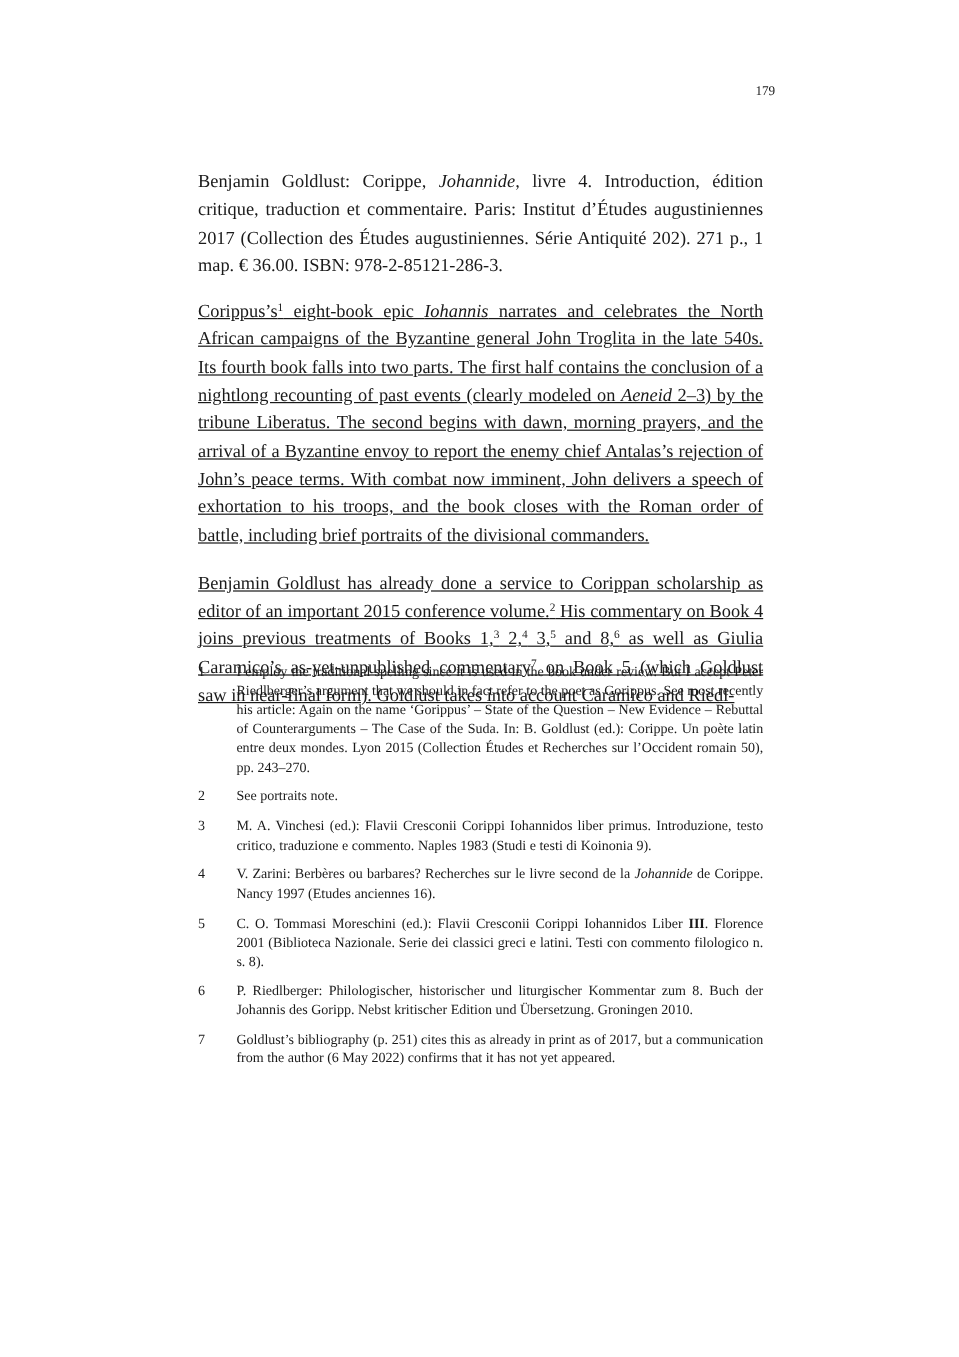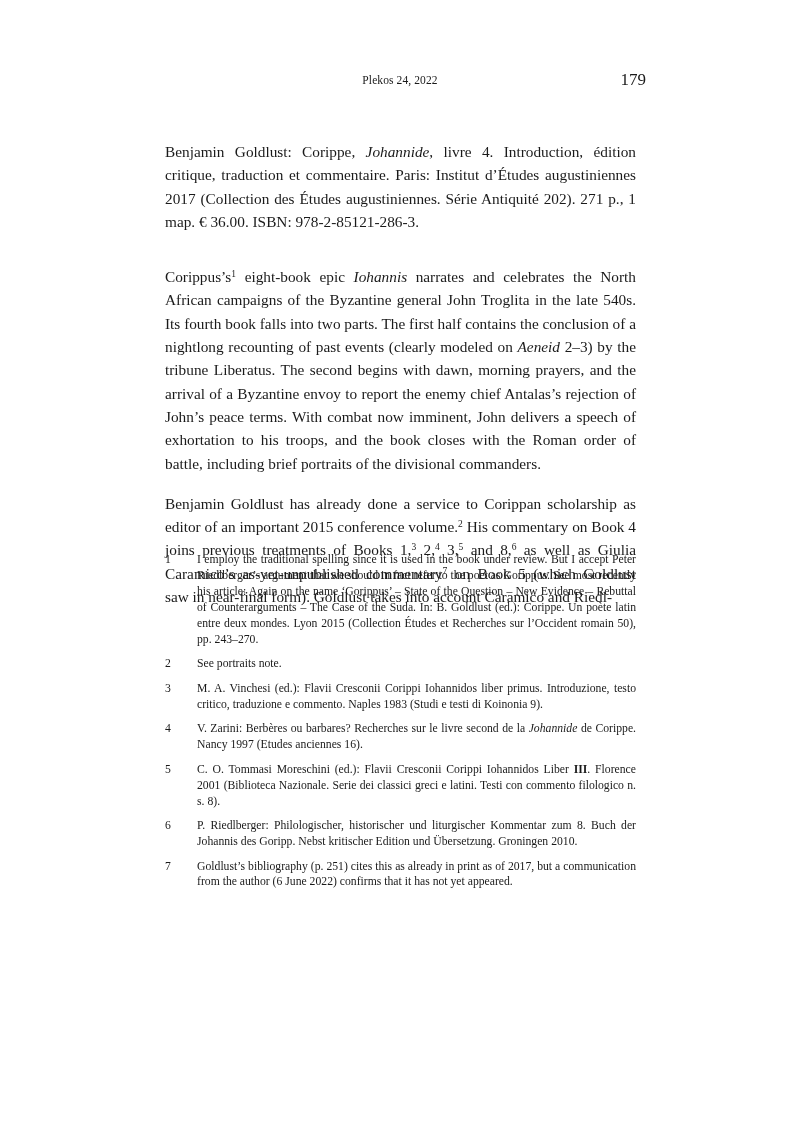--- a/index.html
+++ b/index.html
@@ -31,45 +31,46 @@
     font-size: 11.5px;
     letter-spacing: 0.1px;
     color: #1a1a1a;
   }
   .folio {
     position: absolute;
     top: 70px;
     left: 606px;
     width: 40px;
     text-align: right;
-    font-size: 17px;
+    font-size: 11px;
     color: #1a1a1a;
   }
   
   .column {
     position: absolute;
     left: 165px;
     top: 140px;
     width: 471px;
   }
   .bib-head {
     font-size: 15.3px;
     line-height: 1.52;
     text-align: justify;
     text-justify: inter-word;
-    margin: 0 0 32px 0;
+    margin: 0 0 15px 0;
     hyphens: manual;
   }
   p.body-par {
     font-size: 15.3px;
     line-height: 1.525;
     text-align: justify;
     text-justify: inter-word;
     margin: 0 0 17px 0;
     hyphens: manual;
+    text-decoration: underline;
   }
   p.body-par.last { margin-bottom: 0; }
   i, .it { font-style: italic; }
   sup {
     font-size: 9.5px;
     line-height: 0;
     vertical-align: 0.55em;
   }
   .footnotes {
     position: absolute;
@@ -94,21 +95,20 @@
     text-justify: inter-word;
     hyphens: manual;
   }
   .sc { font-variant: small-caps; font-weight: bold; }
 </style>
 </head>
 <body>
 
 <div class="page">
 
-  <div class="running-head">Plekos 24, 2022</div>
   <div class="folio">179</div>
 
   <div class="column">
     <div class="bib-head">Benjamin Goldlust: Corippe, <i>Johannide</i>, livre 4. Introduction, édition critique, traduction et commentaire. Paris: Institut d’Études augustiniennes 2017 (Collection des Études augustiniennes. Série Antiquité 202). 271 p., 1 map. € 36.00. ISBN: 978-2-85121-286-3.</div>
     <div>
         <p class="body-par">Corippus’s<sup>1</sup> eight-book epic <i>Iohannis</i> narrates and celebrates the North African campaigns of the Byzantine general John Troglita in the late 540s. Its fourth book falls into two parts. The first half contains the conclusion of a nightlong recounting of past events (clearly modeled on <i>Aeneid</i> 2–3) by the tribune Liberatus. The second begins with dawn, morning prayers, and the arrival of a Byzantine envoy to report the enemy chief Antalas’s rejection of John’s peace terms. With combat now imminent, John delivers a speech of exhortation to his troops, and the book closes with the Roman order of battle, including brief portraits of the divisional commanders.</p>
         <p class="body-par last">Benjamin Goldlust has already done a service to Corippan scholarship as editor of an important 2015 conference volume.<sup>2</sup> His commentary on Book 4 joins previous treatments of Books 1,<sup>3</sup> 2,<sup>4</sup> 3,<sup>5</sup> and 8,<sup>6</sup> as well as Giulia Caramico’s as-yet-unpublished commentary<sup>7</sup> on Book 5 (which Goldlust saw in near-final form). Goldlust takes into account Caramico and Riedl-</p>
       </div>
   </div>
 
@@ -132,17 +132,17 @@
       <div class="fn">
         <div class="fn-num">5</div>
         <div class="fn-text">C. O. Tommasi Moreschini (ed.): Flavii Cresconii Corippi Iohannidos Liber <span class="sc">III</span>. Florence 2001 (Biblioteca Nazionale. Serie dei classici greci e latini. Testi con commento filologico n. s. 8).</div>
       </div>
       <div class="fn">
         <div class="fn-num">6</div>
         <div class="fn-text">P. Riedlberger: Philologischer, historischer und liturgischer Kommentar zum 8. Buch der Johannis des Goripp. Nebst kritischer Edition und Übersetzung. Groningen 2010.</div>
       </div>
       <div class="fn">
         <div class="fn-num">7</div>
-        <div class="fn-text">Goldlust’s bibliography (p. 251) cites this as already in print as of 2017, but a communication from the author (6 June 2022) confirms that it has not yet appeared.</div>
+        <div class="fn-text">Goldlust’s bibliography (p. 251) cites this as already in print as of 2017, but a communication from the author (6 May 2022) confirms that it has not yet appeared.</div>
       </div>
     </div>
 
 </div>
 
 </body></html>

